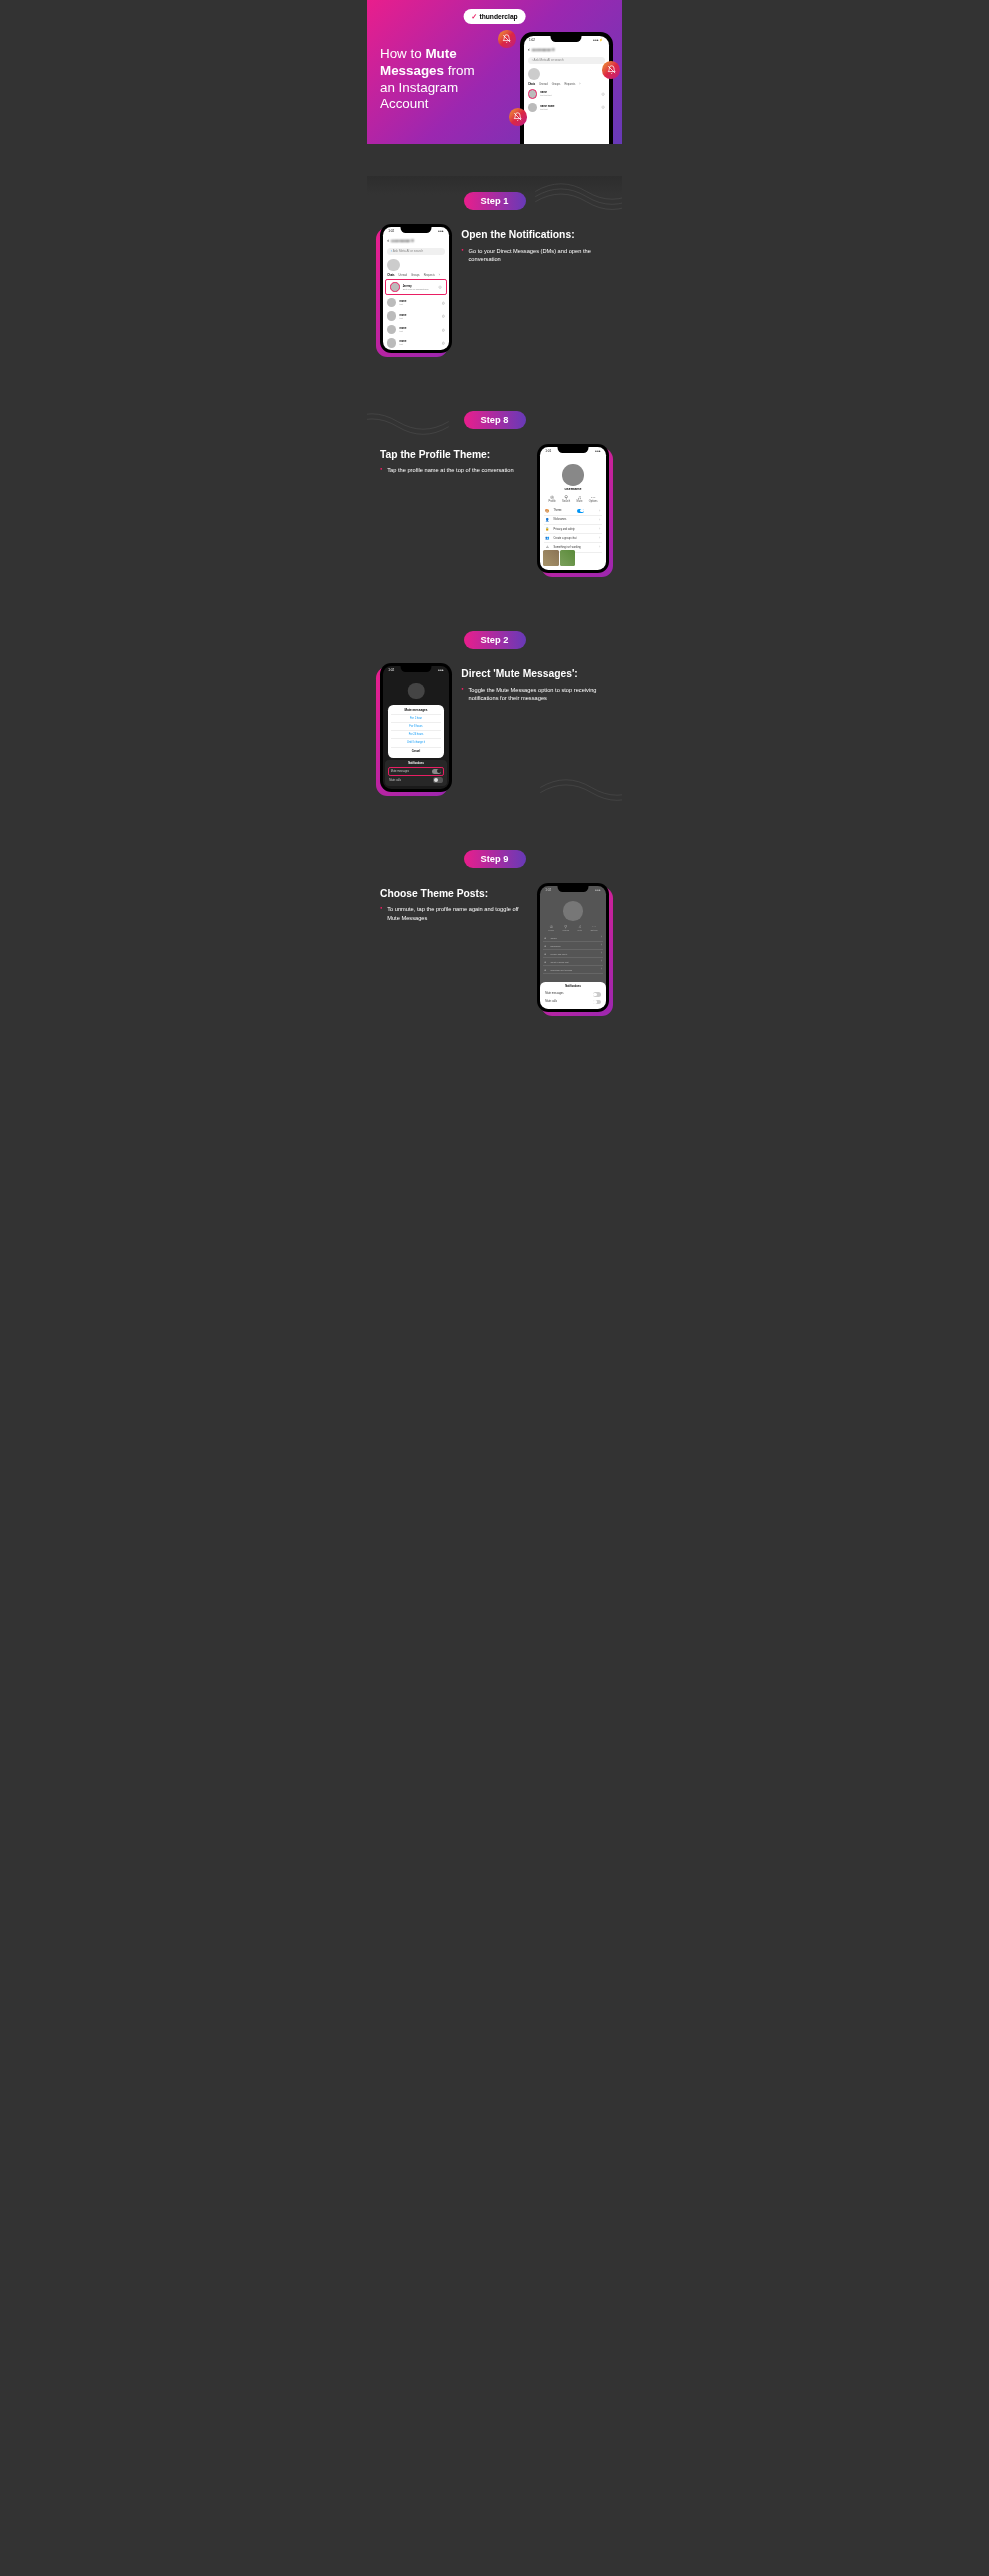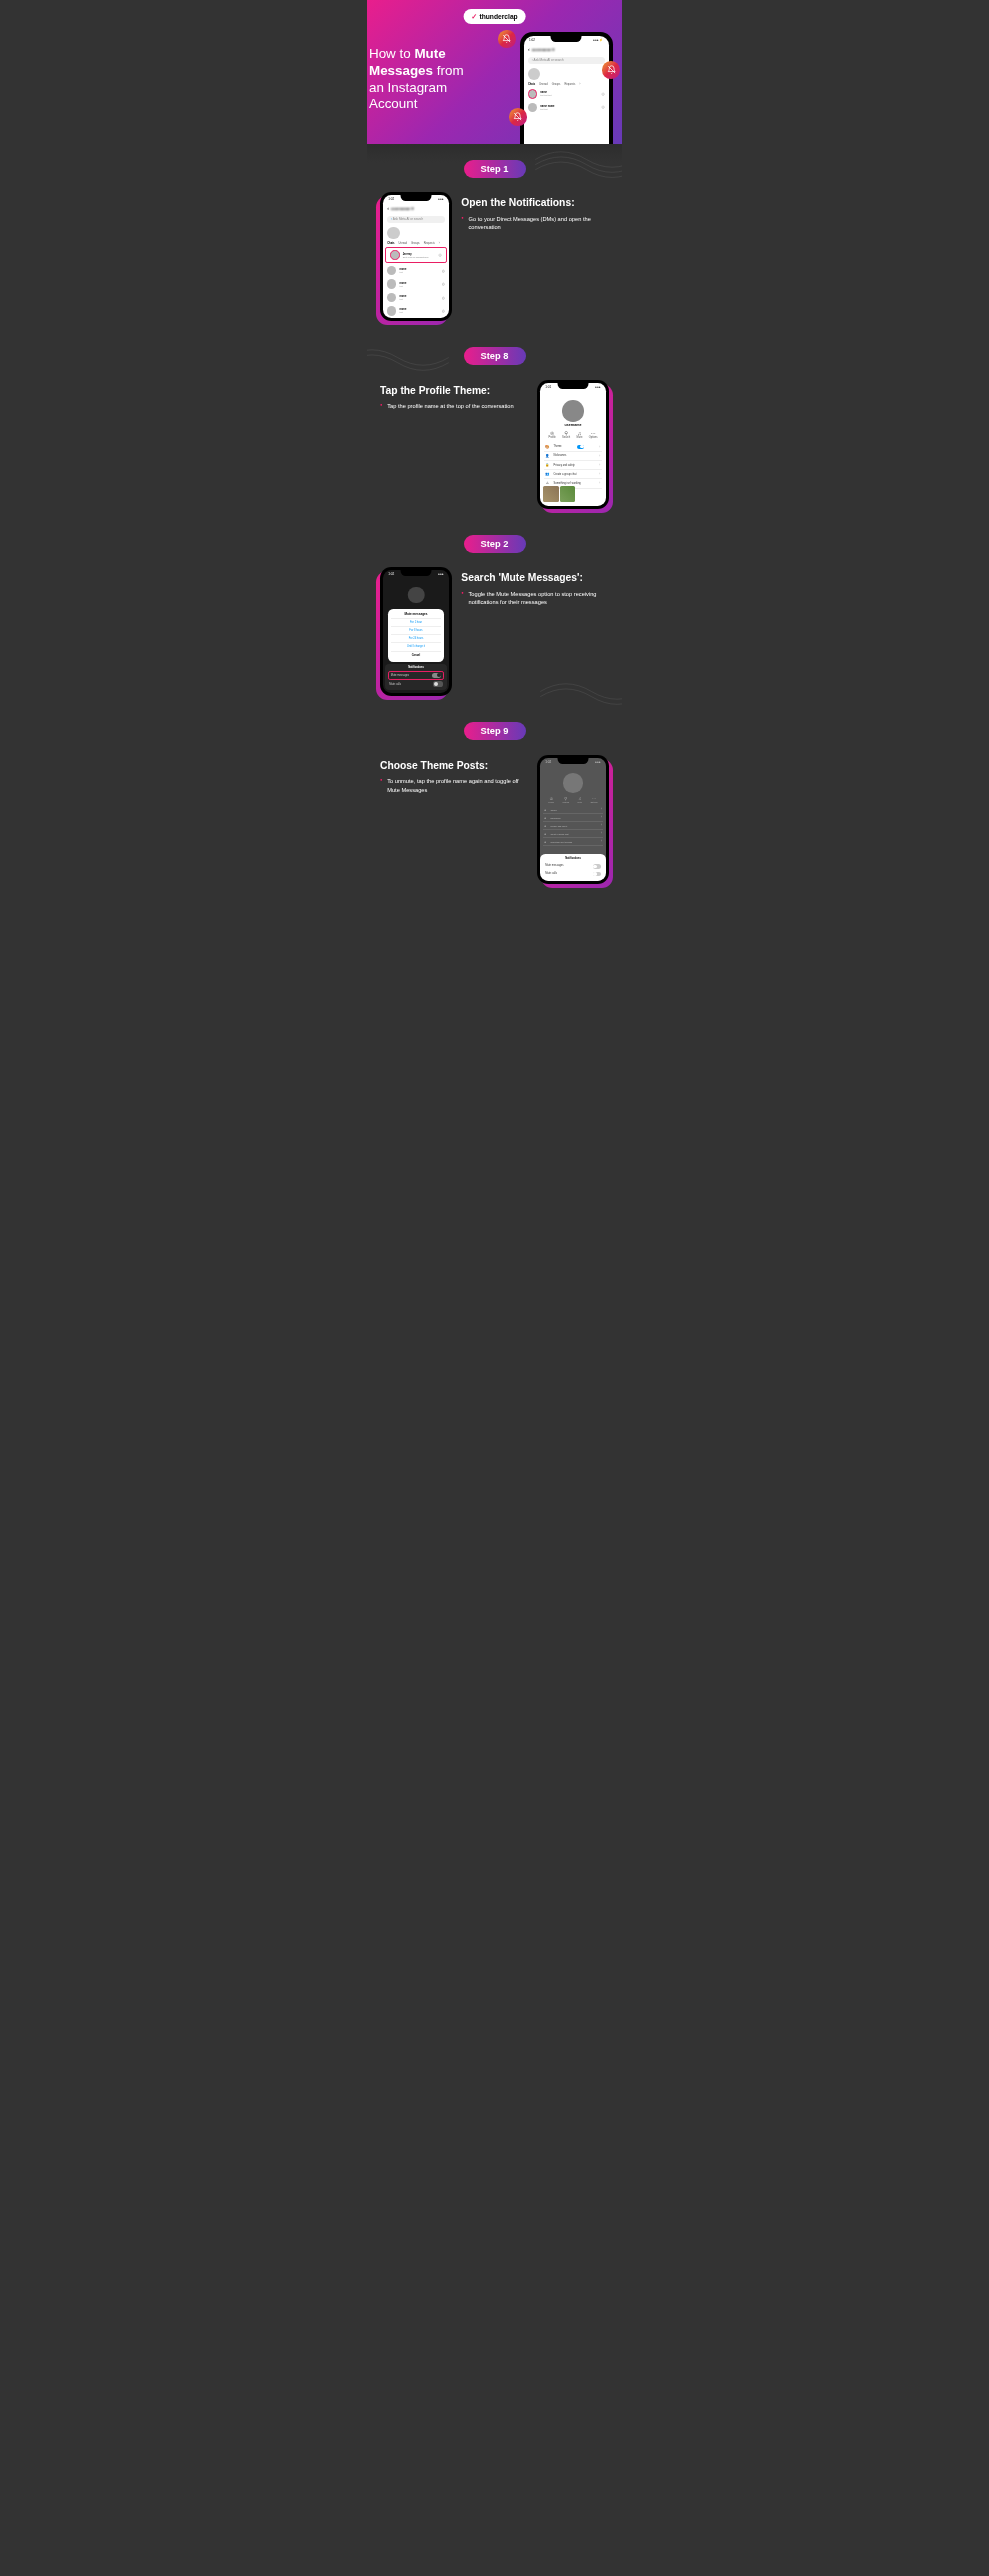--- a/index.html
+++ b/index.html
@@ -35,21 +35,21 @@
   font-size: 7.2px;
 }
 .logo-text {
   color: #000;
   font-weight: 600;
   font-size: 6.7px;
 }
 .hero-title {
   position: absolute;
   top: 46px;
-  left: 2px;
+  left: 13px;
   font-size: 13.4px;
   font-weight: 300;
   line-height: 1.25;
   max-width: 108px;
 }
 .hero-title strong { font-weight: 700; }
 .hero-phone {
   position: absolute;
   right: 9.3px;
   top: 32px;
@@ -141,20 +141,21 @@
 }
 .mute-badge svg { width: 9.3px; height: 9.3px; }
 .mute-badge.b1 { top: 30px; left: 131px; }
 .mute-badge.b2 { top: 61px; right: 2.1px; }
 .mute-badge.b3 { top: 108px; left: 142px; }
 
 .section {
   background: #333333;
   padding: 15.5px 13px 10.3px 13px;
   position: relative;
+  margin-top: 32px;
 }
 .section.s1 { background: linear-gradient(180deg, #2d2d2d 0%, #333 10%); }
 .step-pill {
   display: block;
   width: 62px;
   margin: 0 auto 14.4px auto;
   text-align: center;
   padding: 4.1px 0;
   border-radius: 15.5px;
   background: linear-gradient(90deg, #e91e8c, #673ab7);
@@ -570,21 +571,21 @@
             </div>
             <div class="notif-row">
               <span>Mute calls</span>
               <span class="toggle"></span>
             </div>
           </div>
         </div>
       </div>
     </div>
     <div class="step-content">
-      <h2 class="step-title">Search 'Mute Messages':</h2>
+      <h2 class="step-title">Direct 'Mute Messages':</h2>
       <p class="step-body">Toggle the Mute Messages option to stop receiving notifications for their messages</p>
     </div>
   </div>
   <div class="wave-deco" style="bottom:-5.2px; right:-20.6px;">
     <svg viewBox="0 0 200 80">
         <path d="M0,40 Q50,10 100,40 T200,40" stroke="#fff" fill="none"></path>
         <path d="M0,50 Q50,20 100,50 T200,50" stroke="#fff" fill="none"></path>
       </svg>
   </div>
 </div>

